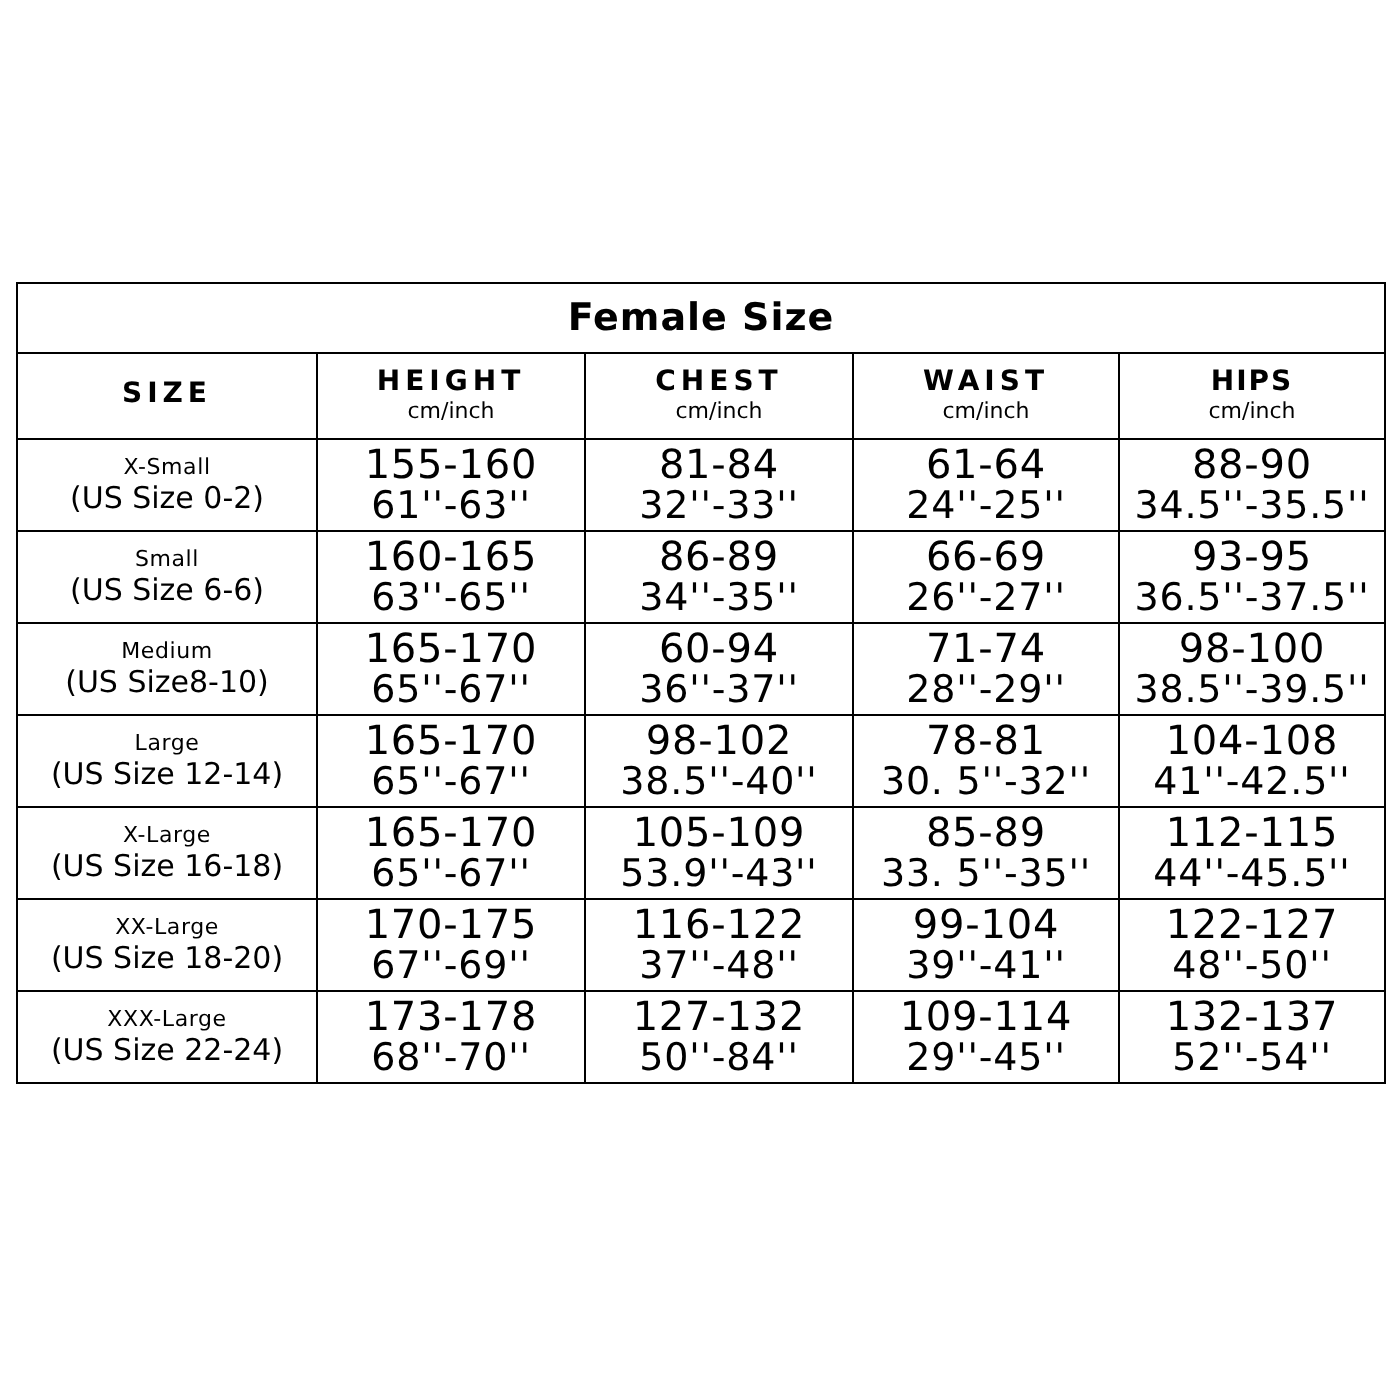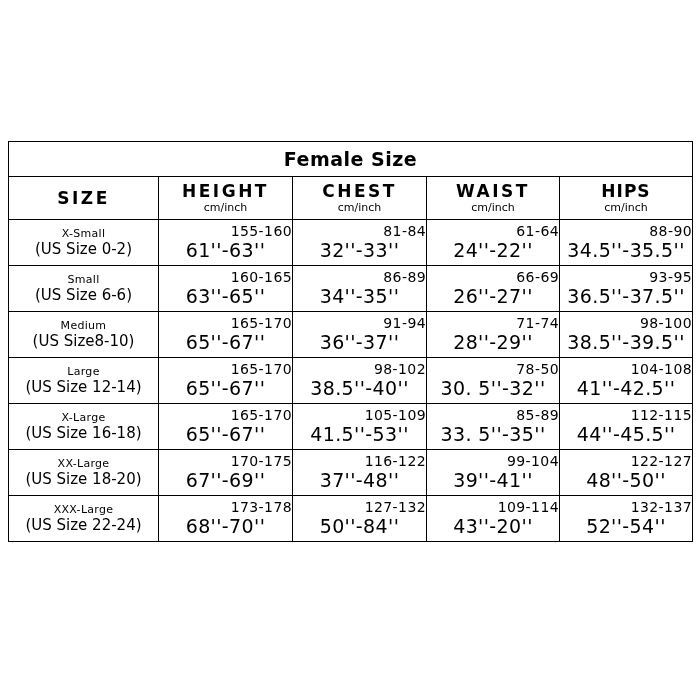--- a/index.html
+++ b/index.html
@@ -43,21 +43,21 @@
     height: 34px;
     font-size: 19px;
     font-weight: bold;
     letter-spacing: 0.5px;
     font-family: "DejaVu Sans", sans-serif;
   }
   .head-row td {
     height: 42px;
   }
   .head-main {
-    font-size: 17px;
+    font-size: 14px;
     font-weight: bold;
     letter-spacing: 2.5px;
     line-height: 1.1;
     display: block;
   }
   .head-main.nosp {
     letter-spacing: 1px;
   }
   .head-sub {
     font-size: 11px;
@@ -76,25 +76,24 @@
     display: block;
     letter-spacing: 0.3px;
   }
   .size-us {
     font-size: 15px;
     line-height: 1.1;
     display: block;
     margin-top: 1px;
   }
   .val-cm {
-    font-size: 14px;
+    font-size: 20px;
     line-height: 1.12;
     display: block;
     letter-spacing: 0.4px;
-    text-align: right;
   }
   .val-in {
     font-size: 19px;
     line-height: 1.12;
     display: block;
     letter-spacing: 0.4px;
   }
   col.c-size { width: 150px; }
   col.c-h { width: 134px; }
   col.c-c { width: 134px; }
@@ -148,21 +147,21 @@
           <td>
             <span class="val-cm">155-160</span>
             <span class="val-in">61''-63''</span>
           </td>
           <td>
             <span class="val-cm">81-84</span>
             <span class="val-in">32''-33''</span>
           </td>
           <td>
             <span class="val-cm">61-64</span>
-            <span class="val-in">24''-22''</span>
+            <span class="val-in">24''-25''</span>
           </td>
           <td>
             <span class="val-cm">88-90</span>
             <span class="val-in">34.5''-35.5''</span>
           </td>
         </tr>
 
         <tr class="data-row">
           <td>
             <span class="size-name">Small</span>
@@ -189,21 +188,21 @@
         <tr class="data-row">
           <td>
             <span class="size-name">Medium</span>
             <span class="size-us">(US Size8-10)</span>
           </td>
           <td>
             <span class="val-cm">165-170</span>
             <span class="val-in">65''-67''</span>
           </td>
           <td>
-            <span class="val-cm">91-94</span>
+            <span class="val-cm">60-94</span>
             <span class="val-in">36''-37''</span>
           </td>
           <td>
             <span class="val-cm">71-74</span>
             <span class="val-in">28''-29''</span>
           </td>
           <td>
             <span class="val-cm">98-100</span>
             <span class="val-in">38.5''-39.5''</span>
           </td>
@@ -216,41 +215,41 @@
           </td>
           <td>
             <span class="val-cm">165-170</span>
             <span class="val-in">65''-67''</span>
           </td>
           <td>
             <span class="val-cm">98-102</span>
             <span class="val-in">38.5''-40''</span>
           </td>
           <td>
-            <span class="val-cm">78-50</span>
+            <span class="val-cm">78-81</span>
             <span class="val-in">30. 5''-32''</span>
           </td>
           <td>
             <span class="val-cm">104-108</span>
             <span class="val-in">41''-42.5''</span>
           </td>
         </tr>
 
         <tr class="data-row">
           <td>
             <span class="size-name">X-Large</span>
             <span class="size-us">(US Size 16-18)</span>
           </td>
           <td>
             <span class="val-cm">165-170</span>
             <span class="val-in">65''-67''</span>
           </td>
           <td>
             <span class="val-cm">105-109</span>
-            <span class="val-in">41.5''-53''</span>
+            <span class="val-in">53.9''-43''</span>
           </td>
           <td>
             <span class="val-cm">85-89</span>
             <span class="val-in">33. 5''-35''</span>
           </td>
           <td>
             <span class="val-cm">112-115</span>
             <span class="val-in">44''-45.5''</span>
           </td>
         </tr>
@@ -286,21 +285,21 @@
           <td>
             <span class="val-cm">173-178</span>
             <span class="val-in">68''-70''</span>
           </td>
           <td>
             <span class="val-cm">127-132</span>
             <span class="val-in">50''-84''</span>
           </td>
           <td>
             <span class="val-cm">109-114</span>
-            <span class="val-in">43''-20''</span>
+            <span class="val-in">29''-45''</span>
           </td>
           <td>
             <span class="val-cm">132-137</span>
             <span class="val-in">52''-54''</span>
           </td>
         </tr>
       </tbody>
     </table>
   </div>
 </div>

